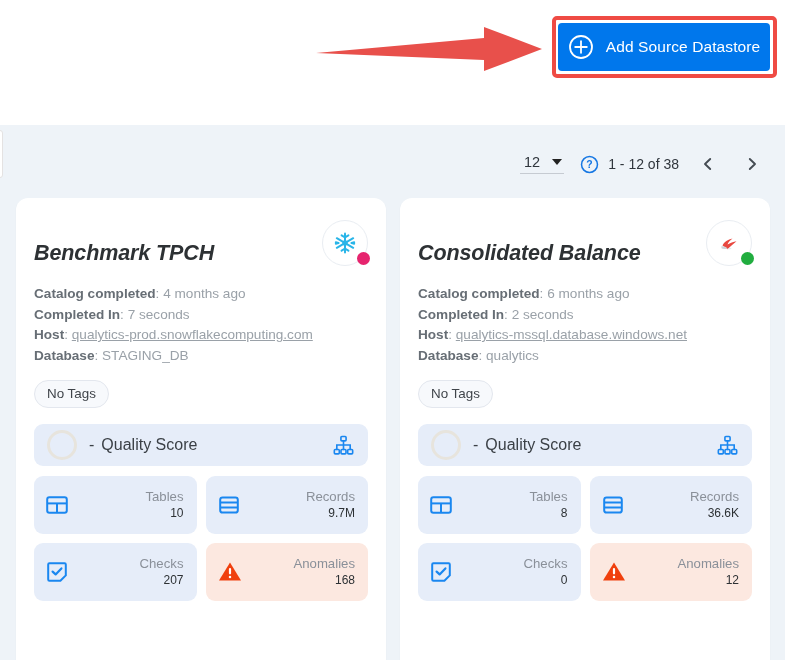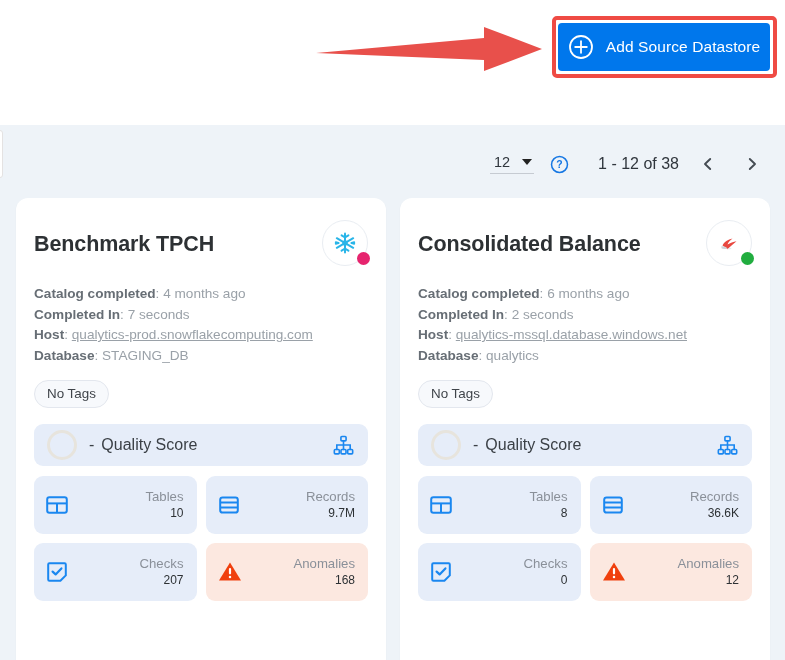--- a/index.html
+++ b/index.html
@@ -124,25 +124,24 @@
     color: #30363d;
   }
   .caret {
     width: 0; height: 0;
     border-left: 5px solid transparent;
     border-right: 5px solid transparent;
     border-top: 6px solid #222;
   }
   .help-icon { display: block; cursor: pointer; margin-right: 9px; }
   .range-text {
-    font-size: 16px;
+    font-size: 14px;
     color: #30363d;
     white-space: nowrap;
     margin-right: 14px;
-    margin-left: 20px;
   }
   .pg-btn {
     width: 30px; height: 30px;
     display: flex; align-items: center; justify-content: center;
     background: none; border: none; cursor: pointer; padding: 0;
   }
 
   
   .cards {
     position: absolute;
@@ -157,22 +156,23 @@
     background: #ffffff;
     border-radius: 12px;
     box-sizing: border-box;
     padding: 22px 18px 0 18px;
     position: relative;
     box-shadow: 0 1px 2px rgba(16,24,40,.04);
   }
 
   .card-head {
     display: flex;
-    align-items: flex-start;
+    align-items: flex-end;
     justify-content: space-between;
+    font-style: italic;
   }
   .card-title {
     font-size: 21.5px;
     font-weight: 700;
     color: #2d3134;
     letter-spacing: -.1px;
     margin-top: 13px;
     line-height: 1.1;
   }
   .logo-wrap {

